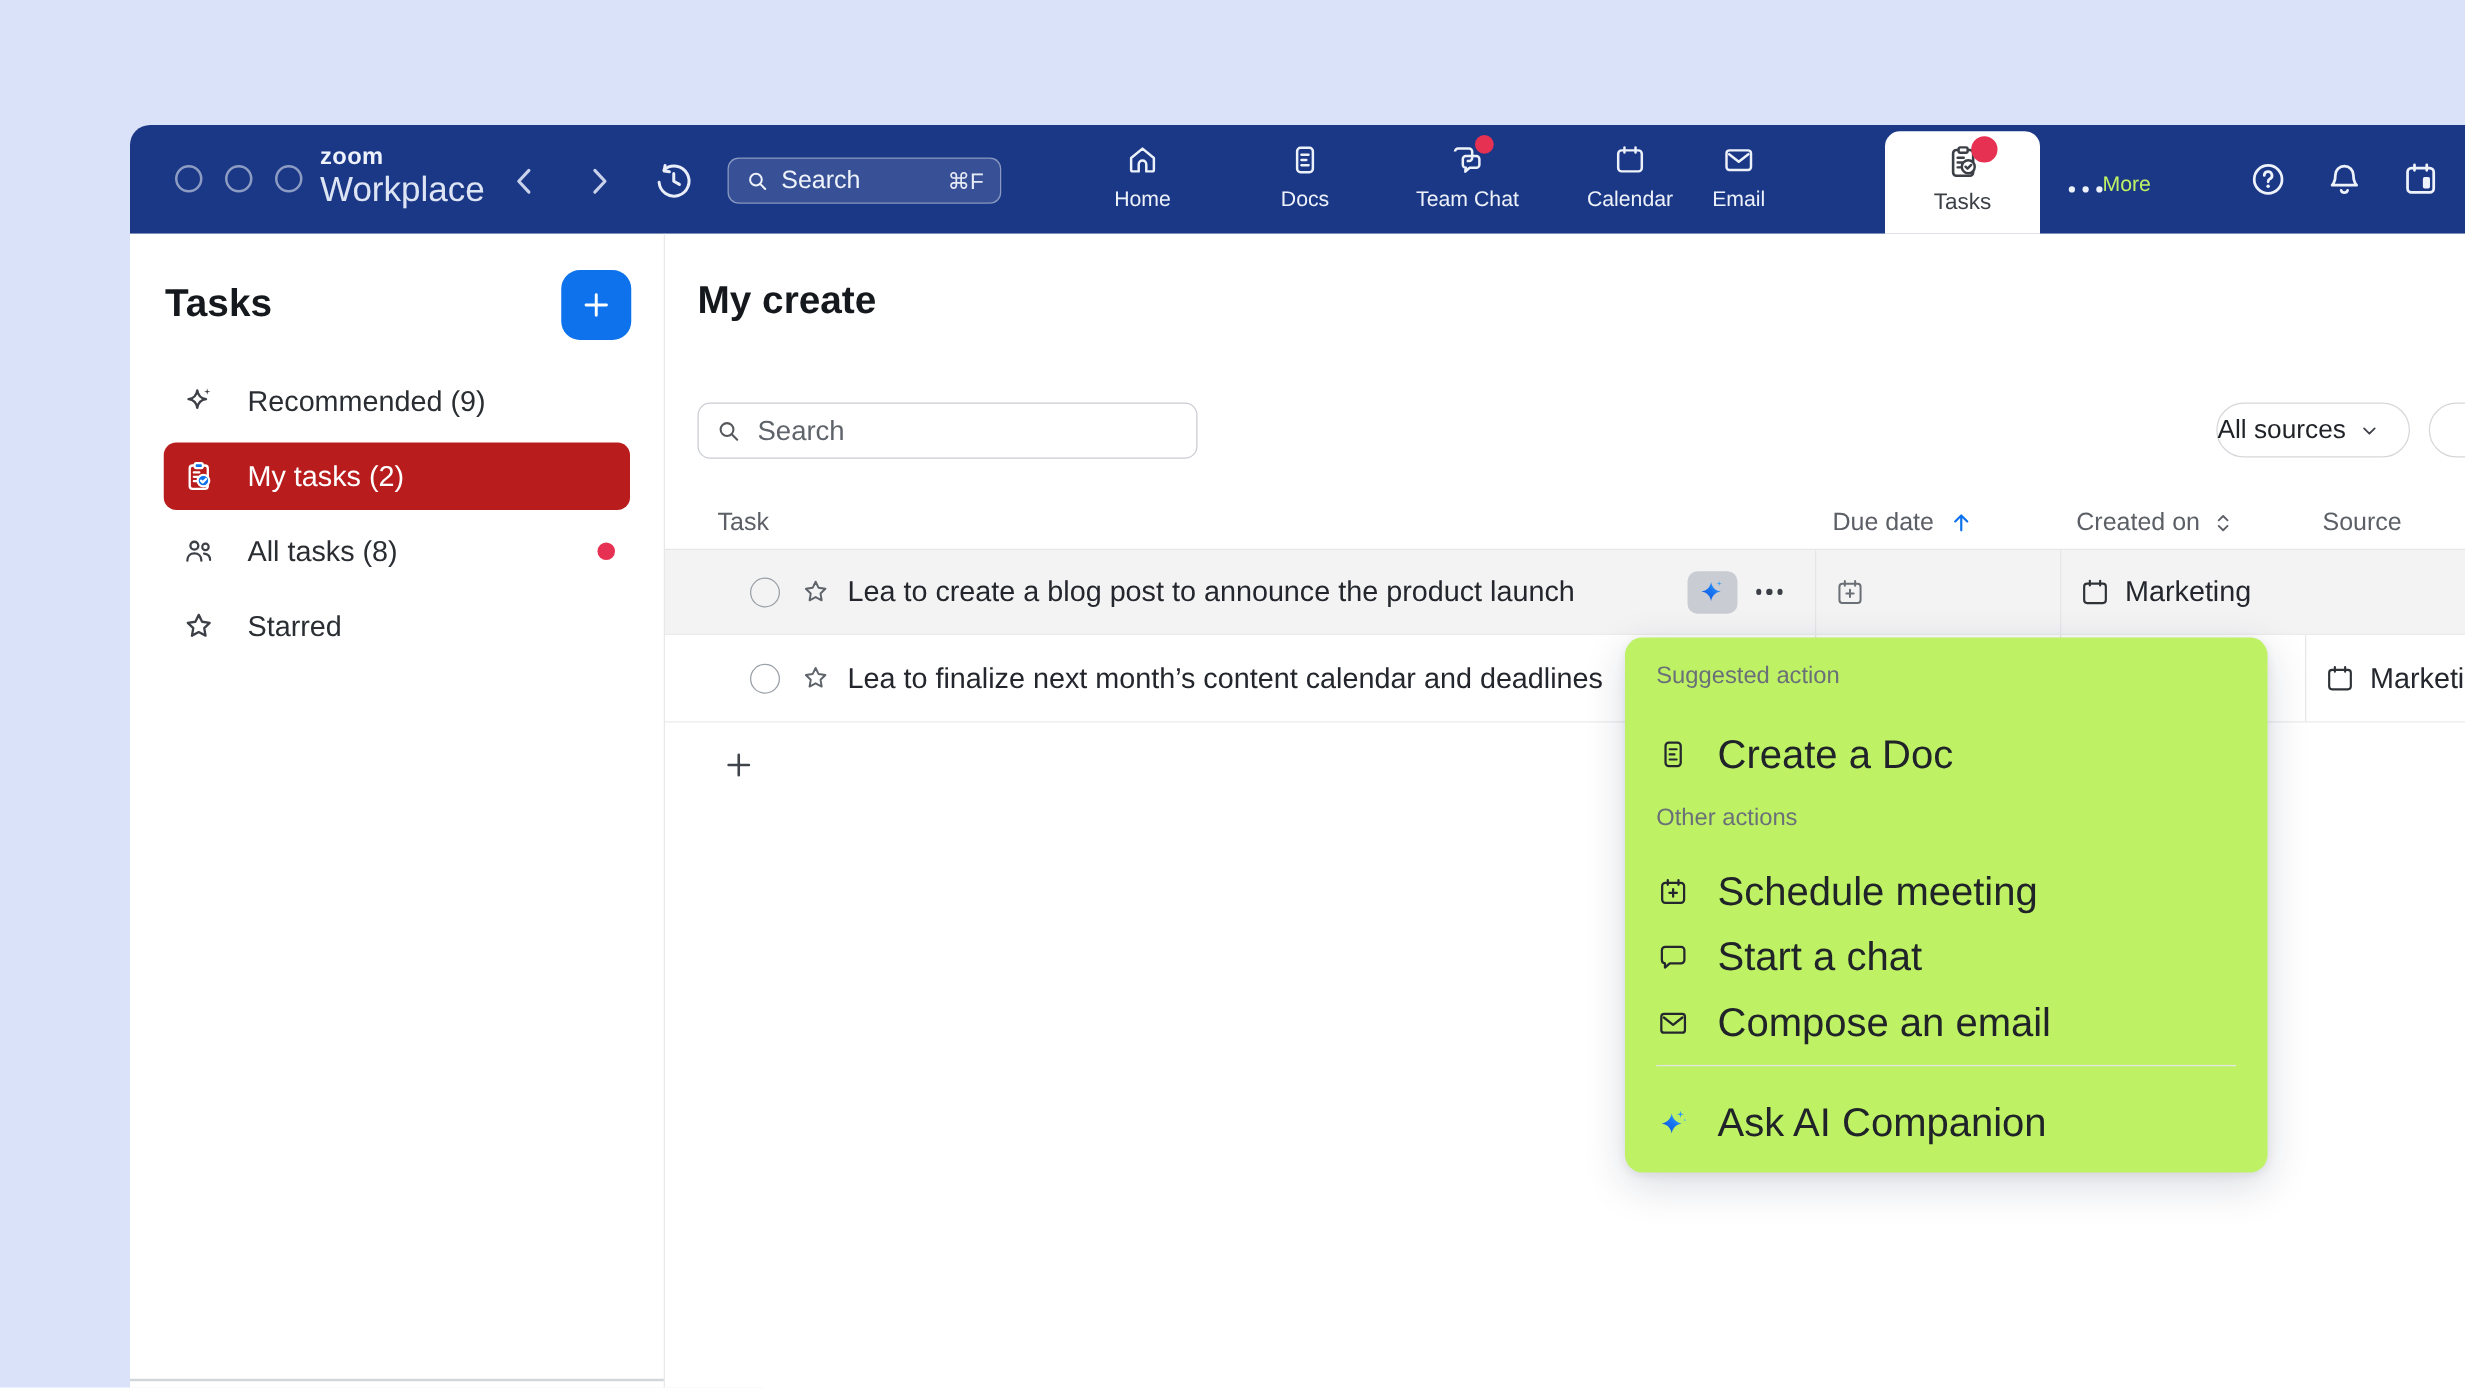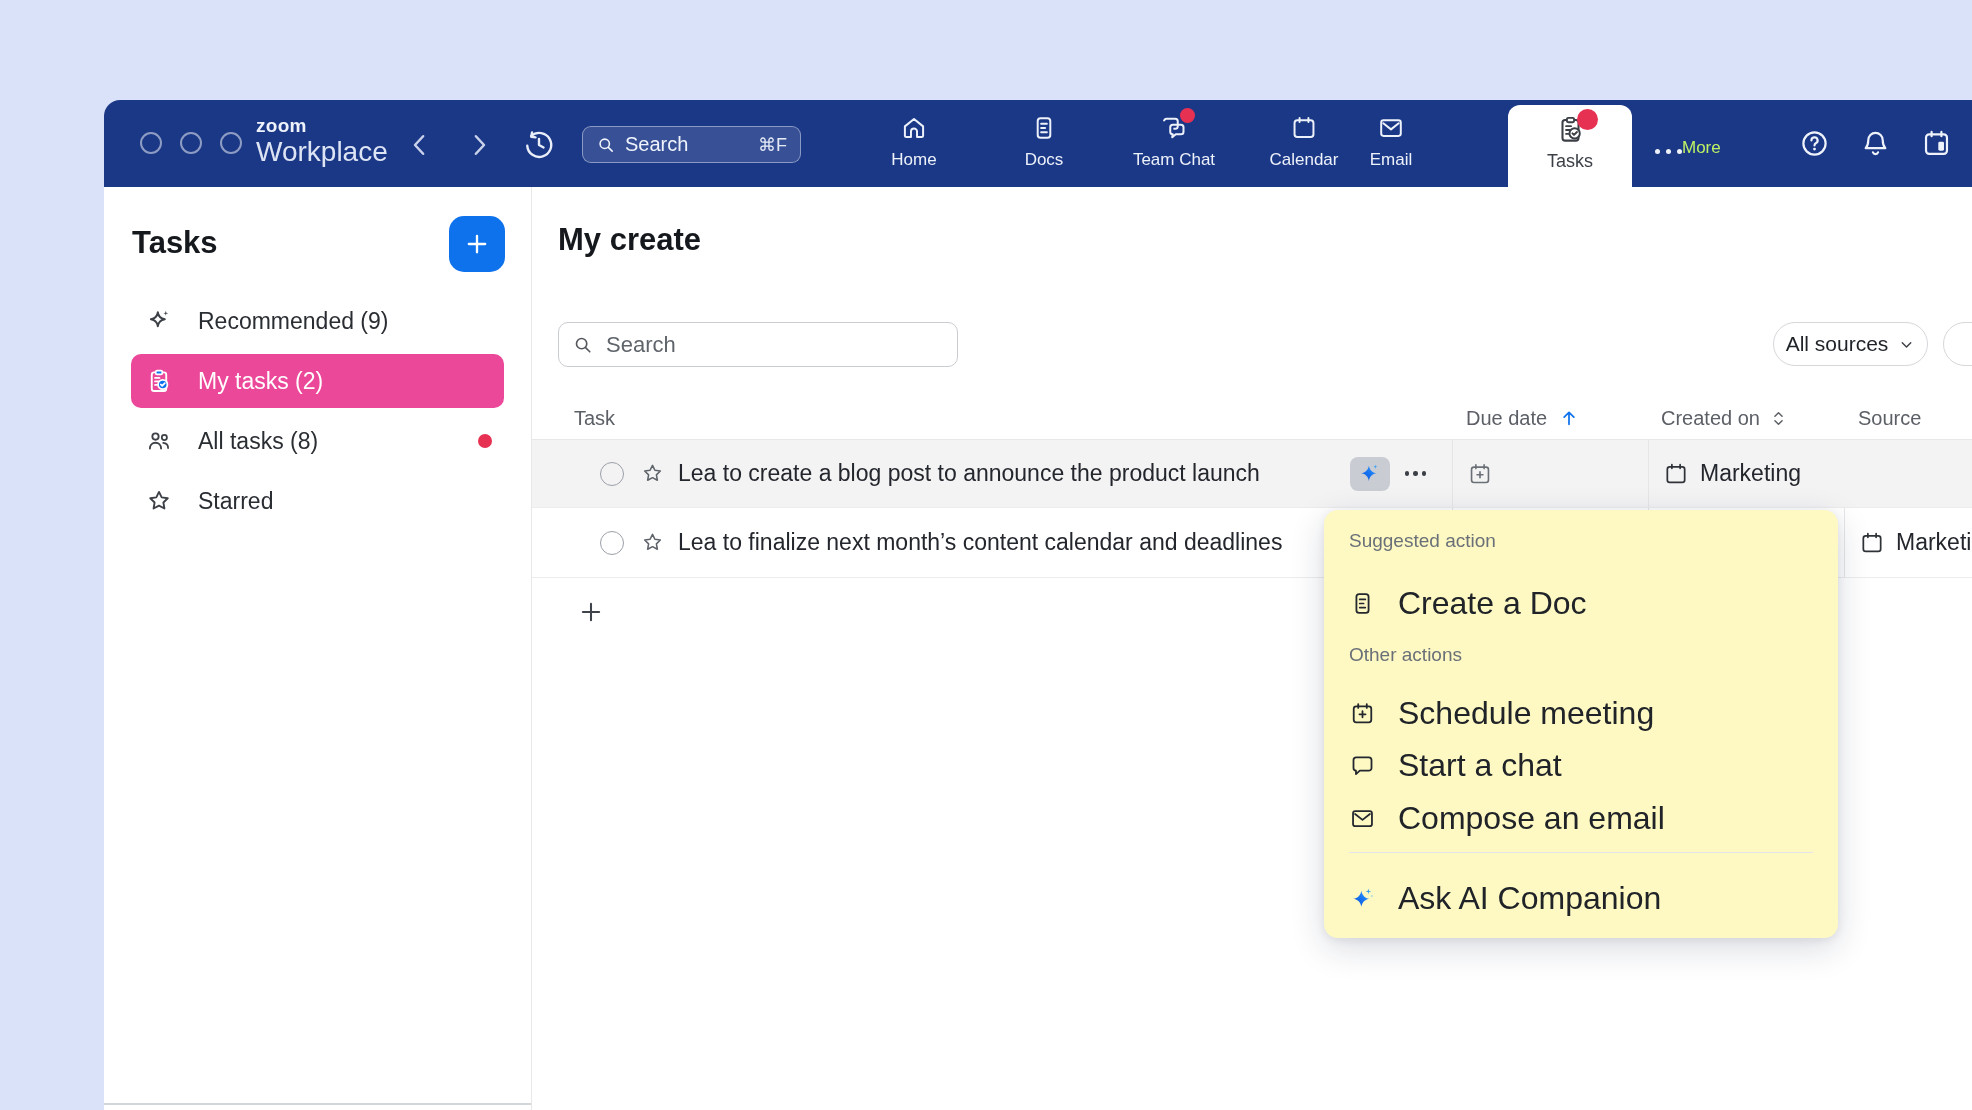--- a/index.html
+++ b/index.html
@@ -60,34 +60,34 @@
   .sb-title { position:absolute; left:28px; top:38px; font-size:31px; font-weight:700; color:#15181c; }
   .sb-add {
     position:absolute; left:345px; top:29px; width:56px; height:56px; border-radius:15px;
     background:#0e72ed; display:flex; align-items:center; justify-content:center;
   }
   .sb-item {
     position:absolute; left:27px; width:373px; height:54px; border-radius:10px;
     display:flex; align-items:center; padding:0 14px; color:#2a2e33; font-size:23px;
   }
   .sb-item .sb-ico { width:28px; height:28px; margin-right:25px; flex:0 0 28px; }
-  .sb-item.selected { background:#ec4899; color:#ffffff; }
+  .sb-item.selected { background:#b91c1c; color:#ffffff; }
   .sb-item .sb-dot { position:absolute; right:12px; top:20px; width:14px; height:14px; }
   
   .main { position:relative; flex:1; }
   .main-title { position:absolute; left:26px; top:35px; font-size:31px; font-weight:700; color:#15181c; }
   .m-search {
     position:absolute; left:26px; top:135px; width:400px; height:45px;
     border:1.5px solid #c9ccd1; border-radius:10px; display:flex; align-items:center; padding:0 13px; background:#fff;
   }
   .m-search input { border:none; outline:none; font-size:22px; color:#23262c; margin-left:10px; width:320px; font-family:inherit; background:transparent; }
   .m-search input::placeholder { color:#5f646b; }
   .pill {
     position:absolute; top:135px; height:44px; border:1.5px solid #d5d7da; border-radius:22px;
-    display:flex; align-items:center; justify-content:center; gap:10px; background:#fff;
+    display:flex; align-items:center; justify-content:flex-start; gap:10px; background:#fff;
     font-size:21px; color:#1f2328;
   }
   .pill.sources { left:1241px; width:155px; }
   .pill.cutoff { left:1411px; width:120px; }
   
   .thead { position:absolute; left:0; top:210px; width:1472px; height:43px; display:flex; border-bottom:1px solid #e6e7e9; color:#5c6066; font-size:20px; }
   .thead .th { display:flex; align-items:center; }
   .th.c-task { width:920px; padding-left:42px; }
   .th.c-due { width:196px; padding-left:14px; gap:12px; }
   .th.c-created { width:196px; padding-left:13px; gap:9px; }
@@ -102,21 +102,21 @@
   .td.c-source { width:160px; border-left:1px solid #e5e6e8; padding-left:14px; white-space:nowrap; overflow:visible; gap:11px; }
   .td .radio { width:24px; height:24px; border-radius:50%; border:1.5px solid #9aa0a7; margin-right:16px; flex:0 0 24px; }
   .td .rowstar { width:25px; height:25px; margin-right:13px; flex:0 0 25px; }
   .row-actions { position:absolute; right:26px; top:0; bottom:0; display:flex; align-items:center; gap:15px; }
   .ai-btn { width:40px; height:34px; border-radius:8px; background:#c9cdd3; display:flex; align-items:center; justify-content:center; }
   .dots3 { display:flex; gap:4px; }
   .dots3 i { width:4.5px; height:4.5px; border-radius:50%; background:#3c4046; }
   .add-task { position:absolute; left:46px; top:412px; width:26px; height:26px; }
   
   .cmenu {
-    position:absolute; left:792px; top:323px; width:514px; height:428px; background:#fef9c3;
+    position:absolute; left:768px; top:323px; width:514px; height:428px; background:#bef264;
     border-radius:14px; box-shadow:0 10px 34px rgba(20,30,60,.16), 0 2px 8px rgba(20,30,60,.08); z-index:10;text-decoration:underline;
   }
   .cm-label { position:absolute; left:25px; font-size:19px; color:#6a7078; }
   .cm-item { position:absolute; left:0; width:100%; height:46px; display:flex; align-items:center; padding-left:25px; gap:22px; font-size:32px; color:#202429; }
   .cm-item .cm-ico { width:27px; height:27px; flex:0 0 27px; }
   .cm-div { position:absolute; left:25px; right:25px; top:342px; height:1px; background:#e4e5e8; }
   .ic { display:block; width:100%; height:100%; }
 </style>
 </head>
 <body>

